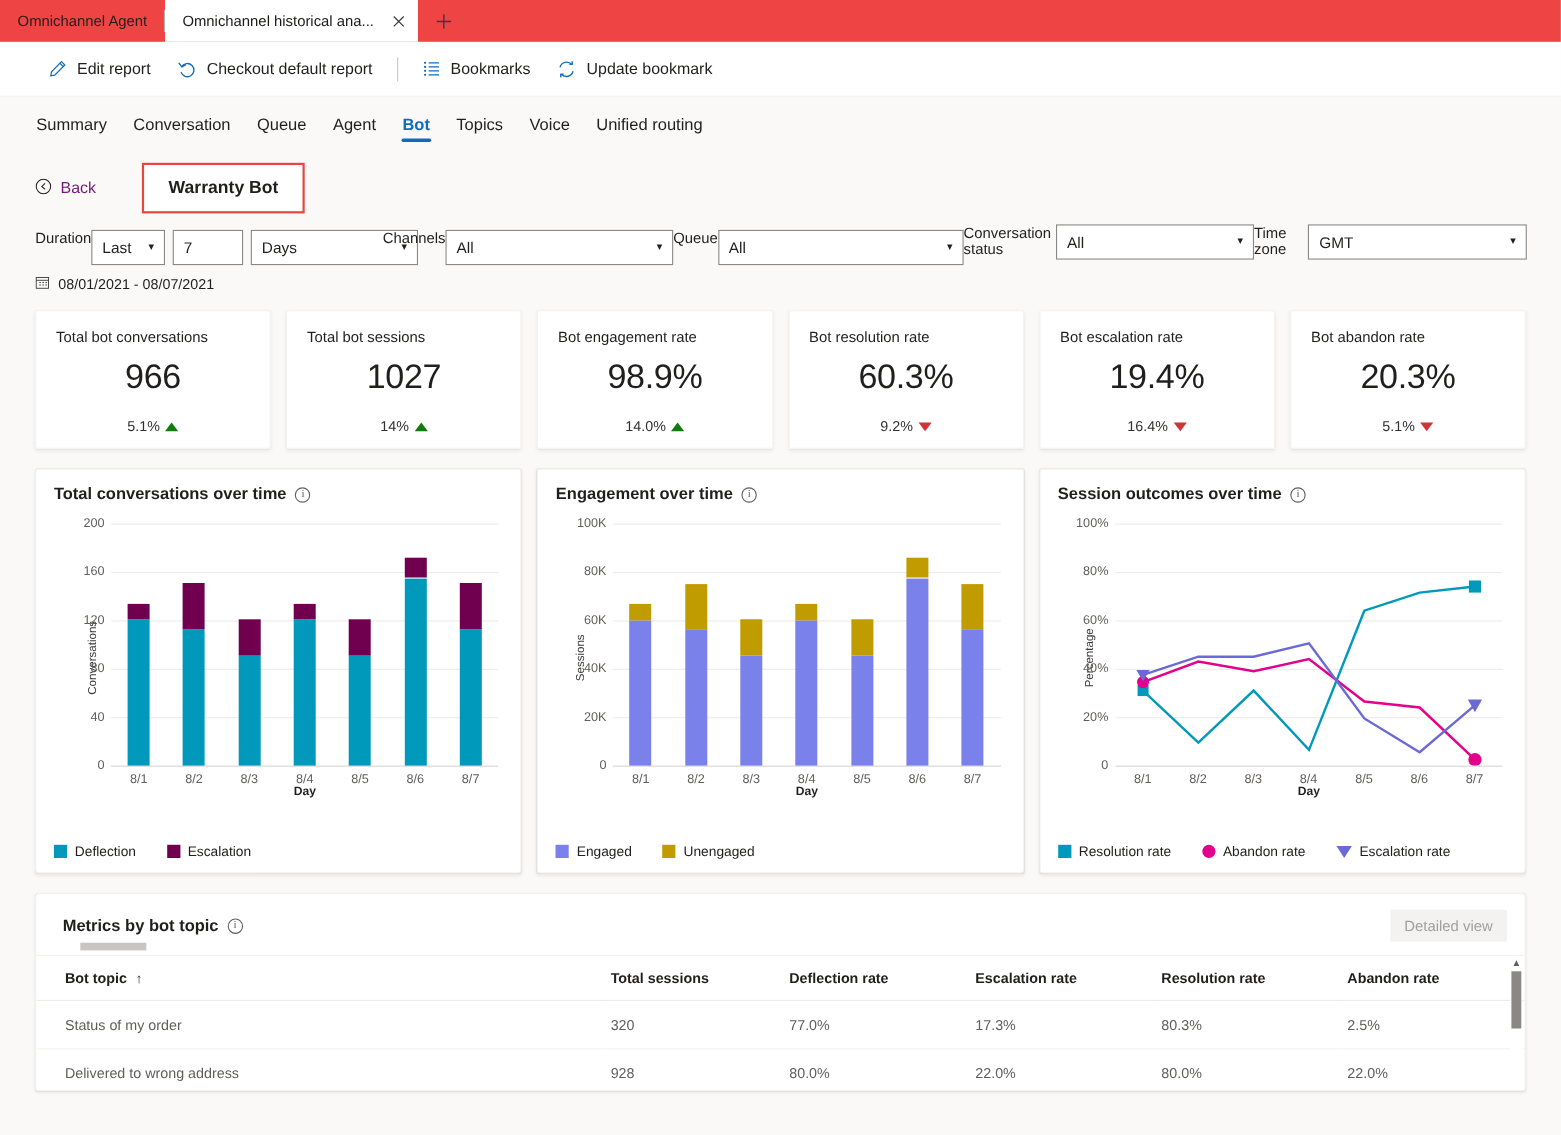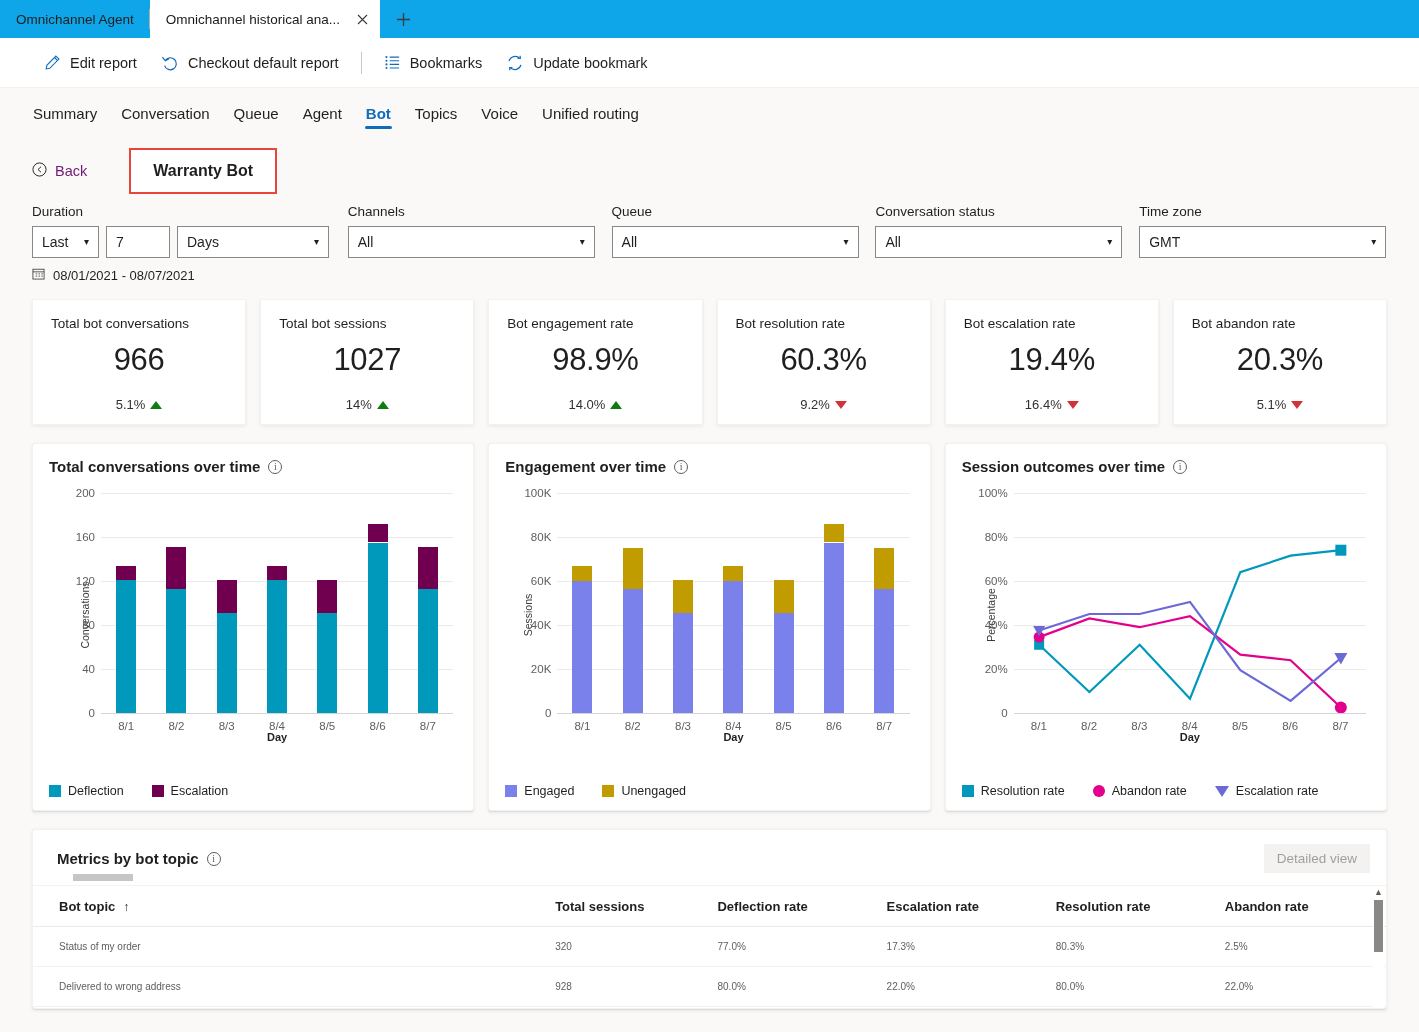--- a/index.html
+++ b/index.html
@@ -7,21 +7,21 @@
   body {
     width: 1419px; height: 1032px;
     background: #faf9f8;
     font-family: "Liberation Sans", sans-serif;
     color: #201f1e;
     overflow: hidden;
   }
 
   
   .tabstrip {
-    height: 38px; background: #0ea5e9;
+    height: 38px; background: #ef4444;
     display: flex; align-items: flex-end;
     position: relative;
   }
   .tab {
     height: 38px; display: flex; align-items: center;
     padding: 0 16px; font-size: 13.5px; color: #1b1a19;
     position: relative; white-space: nowrap;
   }
   .tab.inactive { color: #201f1e; }
   .tab.inactive::after {
@@ -87,21 +87,21 @@
     border: 2.5px solid #e8453c;
     padding: 12px 22px;
     font-size: 16px; font-weight: bold; color: #201f1e;
     background: #ffffff;
   }
 
   
   .filters {
     display: flex; padding: 12px 32px 0 32px; gap: 0px; align-items: flex-end;
   }
-  .fgroup { display: flex; flex-direction: column; }
+  .fgroup { display: flex; flex-direction: row; }
   .flabel { font-size: 13.5px; color: #201f1e; margin-bottom: 7px; }
   .frow { display: flex; gap: 7px; }
   .fbox {
     height: 32px; background: #fff; border: 1px solid #8a8886;
     display: flex; align-items: center; justify-content: space-between;
     padding: 0 9px; font-size: 14px; color: #201f1e; cursor: pointer;
   }
   .fbox.plain { cursor: text; }
   .chev { color: #201f1e; font-size: 10px; line-height: 1; margin-left: 8px; }
   .daterange {
@@ -191,21 +191,21 @@
     font-size: 13.5px; padding: 7px 13px; cursor: default;
     font-family: "Liberation Sans", sans-serif;
     text-align: right;
   }
   table { width: 100%; border-collapse: collapse; }
   th {
     font-size: 13px; font-weight: bold; color: #201f1e; text-align: left;
     padding: 13px 8px 12px 8px; border-bottom: 1px solid #edebe9;
   }
   td {
-    font-size: 10px; color: #605e5c; padding: 14px 8px;
+    font-size: 13px; color: #605e5c; padding: 14px 8px;
     border-bottom: 1px solid #f3f2f1;
   }
   th.first, td.first { padding-left: 26px; }
   .sortarrow { font-size: 12px; color: #201f1e; margin-left: 8px; }
   .vscroll {
     position: absolute; right: 2px; top: 56px; width: 11px; bottom: 0;
     background: #fff; cursor: pointer;
   }
   .vscroll .up { text-align: center; font-size: 9px; color: #605e5c; line-height: 12px; }
   .vscroll .thumb { position: absolute; top: 14px; left: 1px; width: 9px; height: 52px; background: #8a8886; }

